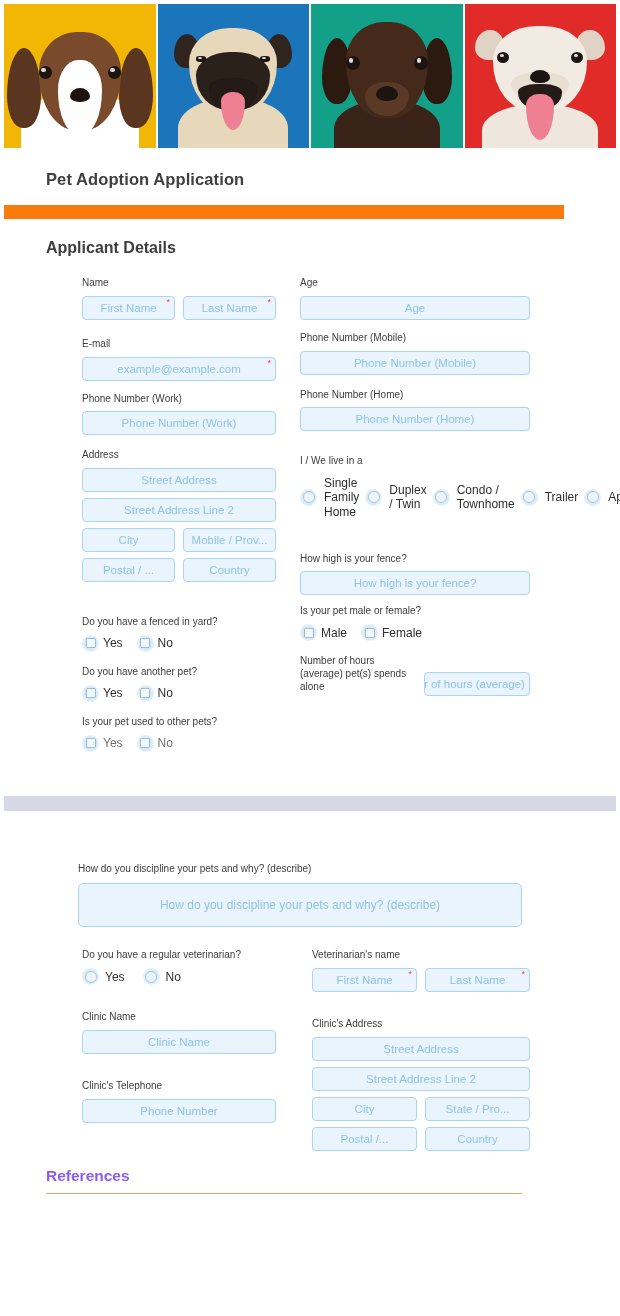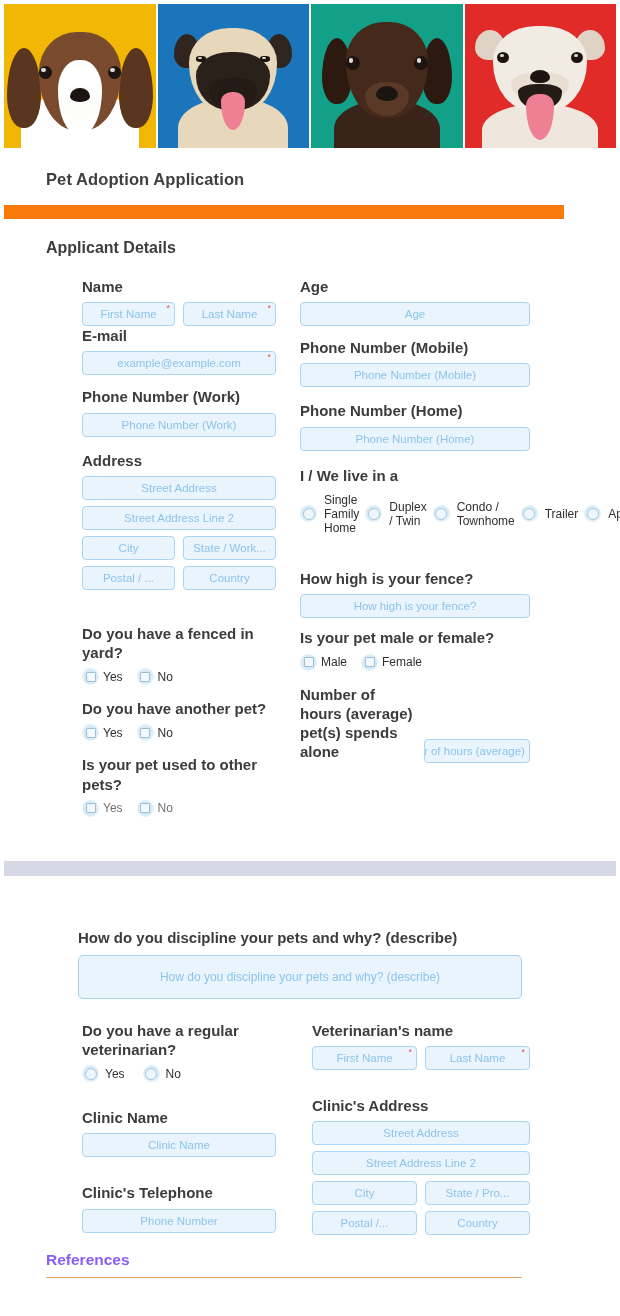--- a/index.html
+++ b/index.html
@@ -93,22 +93,22 @@
 
   .cols {
     display: flex;
     padding: 20px 30px 0 30px;
   }
   .col { width: 50%; padding: 0 8px; }
   .col-left { padding-left: 52px; }
   .col-right { padding-left: 16px; }
 
   .fld-label {
-    font-size: 15px;
-    font-weight: bold;
+    font-size: 10px;
+    font-weight: normal;
     color: #3c3c3c;
     margin-bottom: 6px;
     line-height: 1.28;
   }
   .fld-label.sp { margin-top: 4px; }
 
   
   .inp {
     background: #e9f4fd;
     border: 1px solid #a9d5f2;
@@ -296,21 +296,21 @@
           <div class="inp">
             <span>First Name</span>
             <span class="req">*</span>
           </div>
           <div class="inp">
             <span>Last Name</span>
             <span class="req">*</span>
           </div>
         </div>
 
-        <div class="fld-label sp" style="margin-top:0;">E-mail</div>
+        <div class="fld-label sp" style="margin-top:18px;">E-mail</div>
         <div class="inp">
           <span>example@example.com</span>
           <span class="req">*</span>
         </div>
 
         <div class="fld-label sp" style="margin-top:12px;">Phone Number (Work)</div>
         <div class="inp">
           <span>Phone Number (Work)</span>
         </div>
 
@@ -320,21 +320,21 @@
             <span>Street Address</span>
           </div>
           <div class="inp">
             <span>Street Address Line 2</span>
           </div>
           <div class="row-2">
             <div class="inp">
               <span>City</span>
             </div>
             <div class="inp">
-              <span>State / Work...</span>
+              <span>Mobile / Prov...</span>
             </div>
           </div>
           <div class="row-2">
             <div class="inp">
               <span>Postal / ...</span>
             </div>
             <div class="inp">
               <span>Country</span>
             </div>
           </div>
@@ -407,21 +407,21 @@
         <div class="fld-label sp" style="margin-top:12px;">Phone Number (Mobile)</div>
         <div class="inp">
           <span>Phone Number (Mobile)</span>
         </div>
 
         <div class="fld-label sp" style="margin-top:14px;">Phone Number (Home)</div>
         <div class="inp">
           <span>Phone Number (Home)</span>
         </div>
 
-        <div class="fld-label sp" style="margin-top:15px;">I / We live in a</div>
+        <div class="fld-label sp" style="margin-top:24px;">I / We live in a</div>
         <div class="radio-list">
           <div class="radio-item">
             <span class="radio">
                 <i></i>
               </span>
             <span class="txt">Single Family Home</span>
           </div>
           <div class="radio-item">
             <span class="radio">
                 <i></i>

